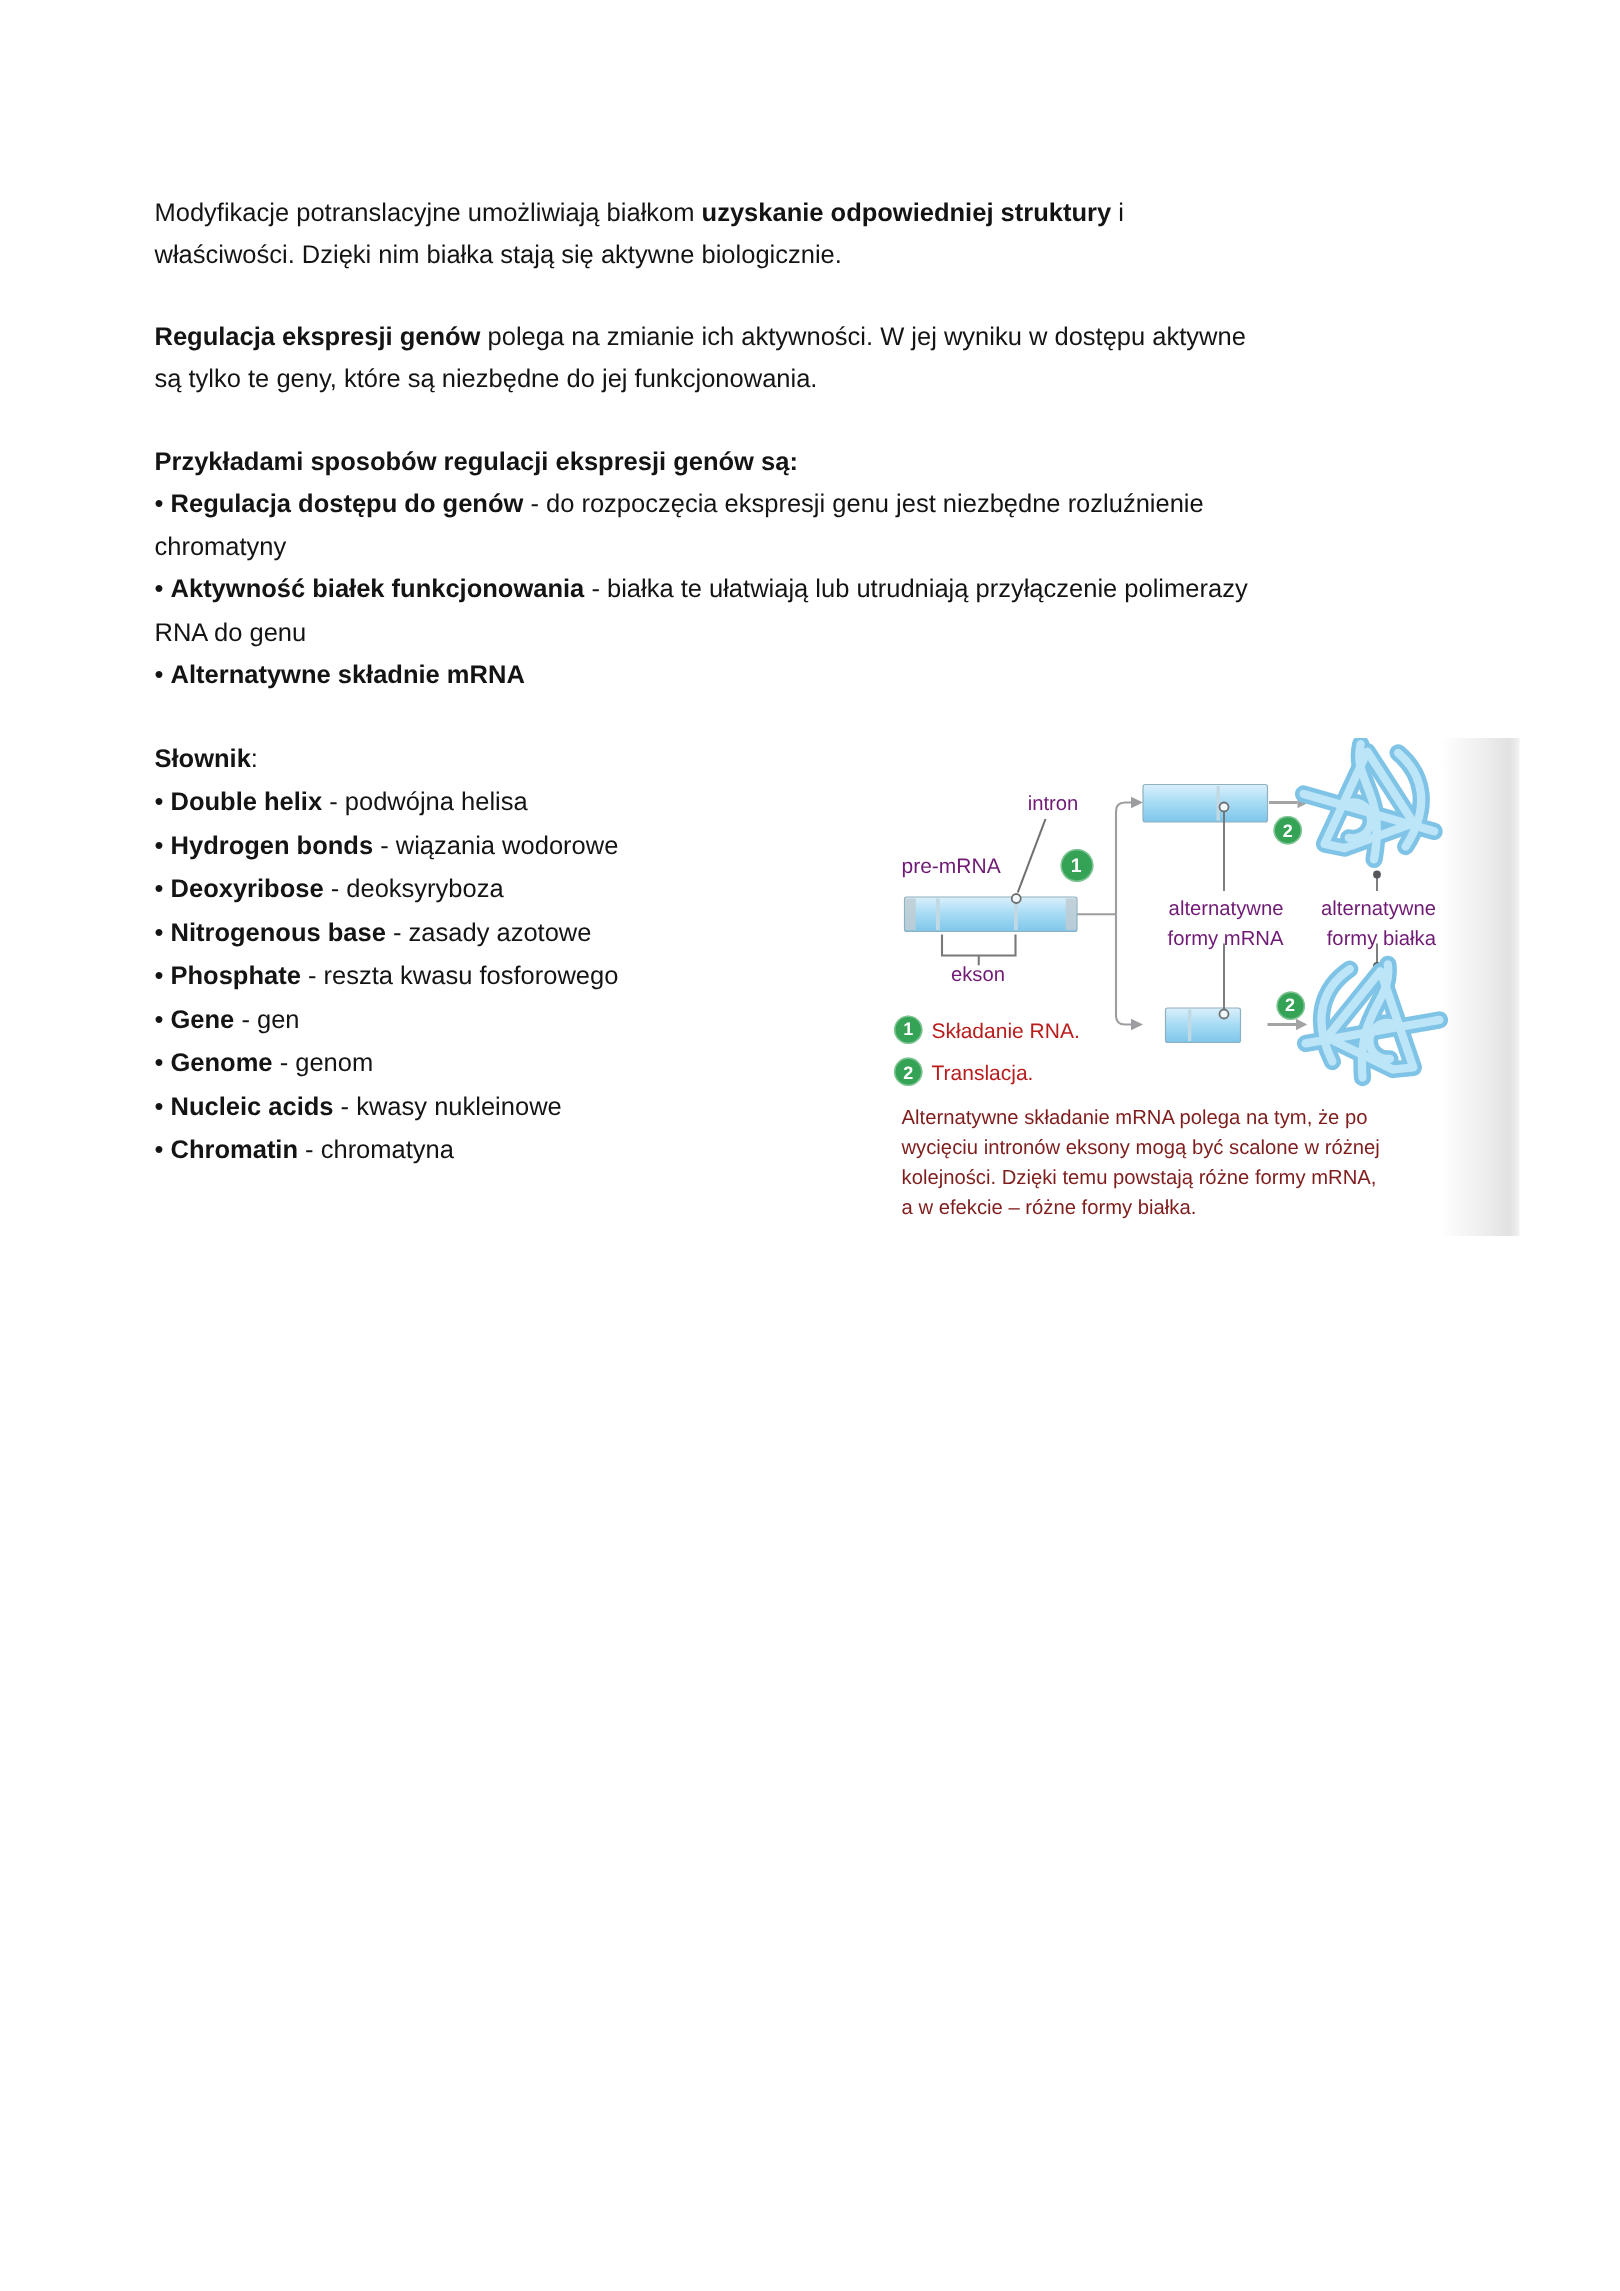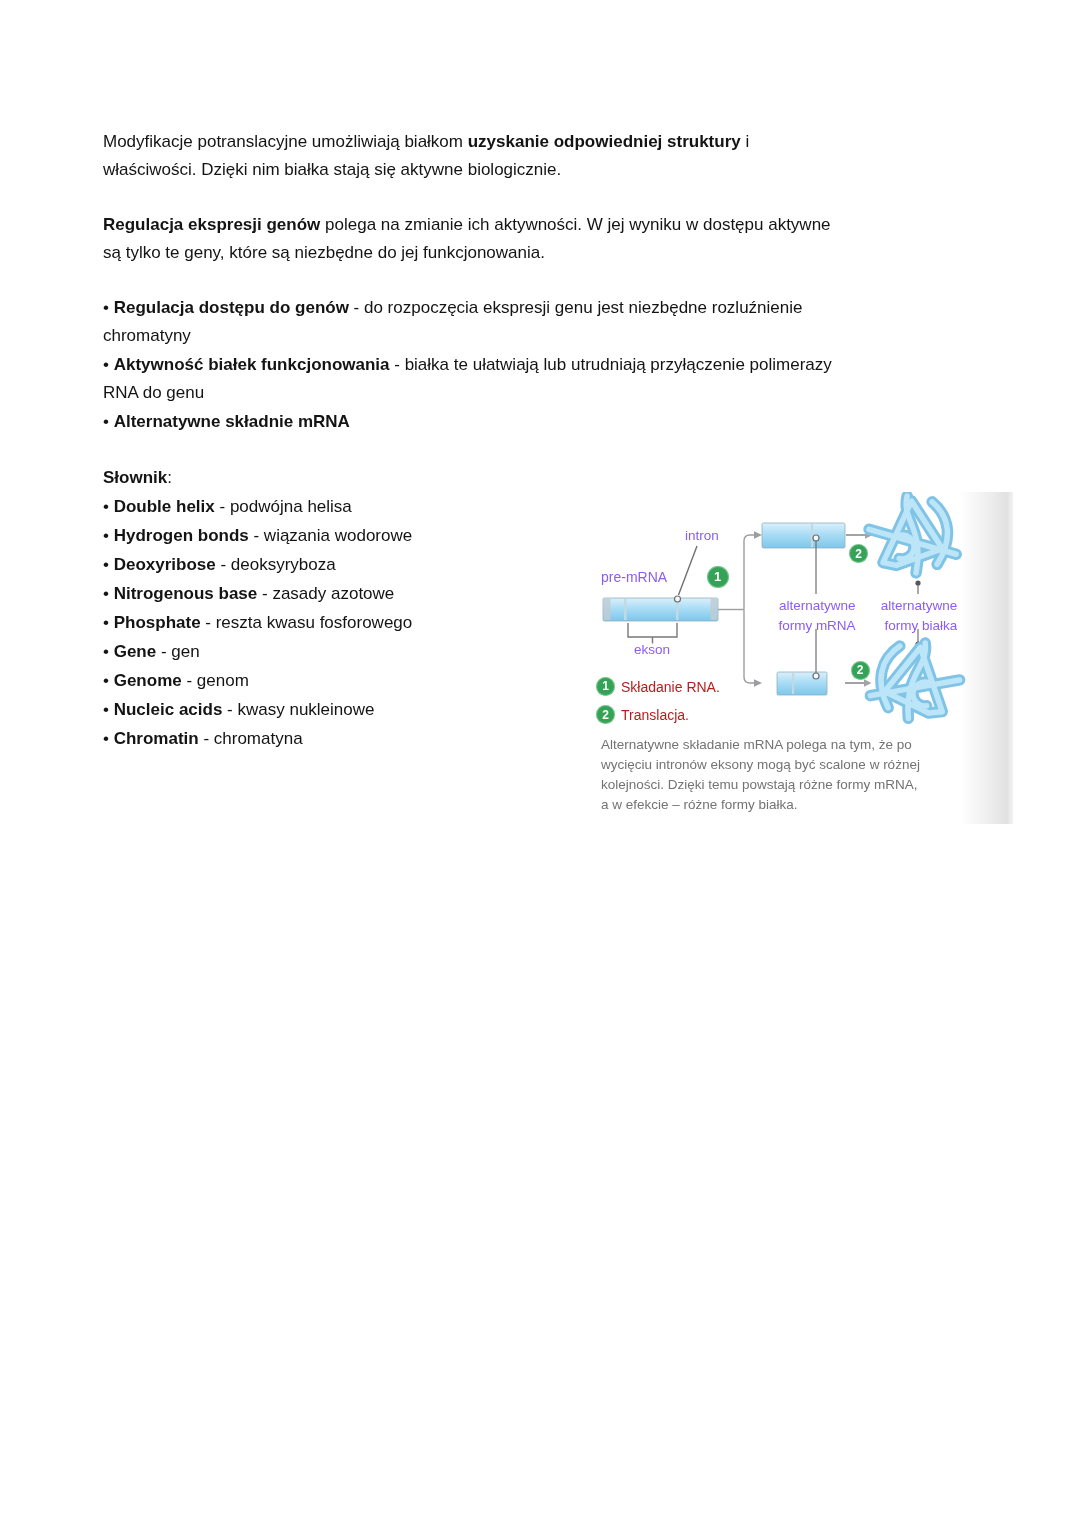--- a/index.html
+++ b/index.html
@@ -9,42 +9,43 @@
   .para{margin:0 0 27px 0;line-height:28px;}
   .listblock{margin:0 0 27px 0;}
   .listblock .ln{line-height:28.4px;}
   .glossary .ln{line-height:29px;}
   b{font-weight:bold;}
   
   .diagram{position:absolute;left:588px;top:492px;width:437px;height:350px;}
   .scan-shade{position:absolute;left:372px;top:0;width:53px;height:332px;
       background:linear-gradient(to right,rgba(90,90,95,0) 0%,rgba(90,90,95,0.10) 55%,rgba(90,90,95,0.18) 88%,rgba(90,90,95,0.08) 100%);}
   .dg-svg{position:absolute;left:0;top:0;}
-  .dlabel{position:absolute;color:#8b5cf6;font-size:13.5px;line-height:16px;white-space:nowrap;}
+  .dlabel{position:absolute;color:#701a75;font-size:13.5px;line-height:16px;white-space:nowrap;}
   .center{transform:translateX(-50%);text-align:center;}
   .alt-label{line-height:19.5px;text-align:right;}
   .gc{position:absolute;border-radius:50%;background:#35a355;color:#fff;font-weight:bold;
       display:flex;align-items:center;justify-content:center;box-shadow:inset 0 0 0 1px rgba(255,255,255,0.35);}
   .gc-lg{width:22px;height:22px;font-size:13px;}
   .gc-sm{width:19px;height:19px;font-size:12px;}
   .legend-txt{position:absolute;color:#b91c1c;font-size:14px;line-height:17px;white-space:nowrap;}
-  .caption{position:absolute;left:13px;top:243px;width:380px;color:#737373;font-size:13.5px;line-height:20px;}
+  .caption{position:absolute;left:13px;top:243px;width:380px;color:#7f1d1d;font-size:13.5px;line-height:20px;}
 </style>
 </head>
 <body>
 
 <div class="page">
 
   <div class="content">
 
     <p class="para"><span>Modyfikacje potranslacyjne umożliwiają białkom </span><b>uzyskanie odpowiedniej struktury</b><span> i</span><br><span>właściwości. Dzięki nim białka stają się aktywne biologicznie.</span></p>
 
     <p class="para"><b>Regulacja ekspresji genów</b><span> polega na zmianie ich aktywności. W jej wyniku w dostępu aktywne</span><br><span>są tylko te geny, które są niezbędne do jej funkcjonowania.</span></p>
 
     <div class="listblock">
+      <div class="ln"><b>Przykładami sposobów regulacji ekspresji genów są:</b></div>
       <div class="ln"><span>• </span><b>Regulacja dostępu do genów</b><span> - do rozpoczęcia ekspresji genu jest niezbędne rozluźnienie</span></div>
       <div class="ln"><span>chromatyny</span></div>
       <div class="ln"><span>• </span><b>Aktywność białek funkcjonowania</b><span> - białka te ułatwiają lub utrudniają przyłączenie polimerazy</span></div>
       <div class="ln"><span>RNA do genu</span></div>
       <div class="ln"><span>• </span><b>Alternatywne składnie mRNA</b></div>
     </div>
 
     <div class="glossary">
       <div class="ln"><b>Słownik</b><span>:</span></div>
       <div class="ln"><span>• </span><b>Double helix</b><span> - </span><span>podwójna helisa</span></div>

